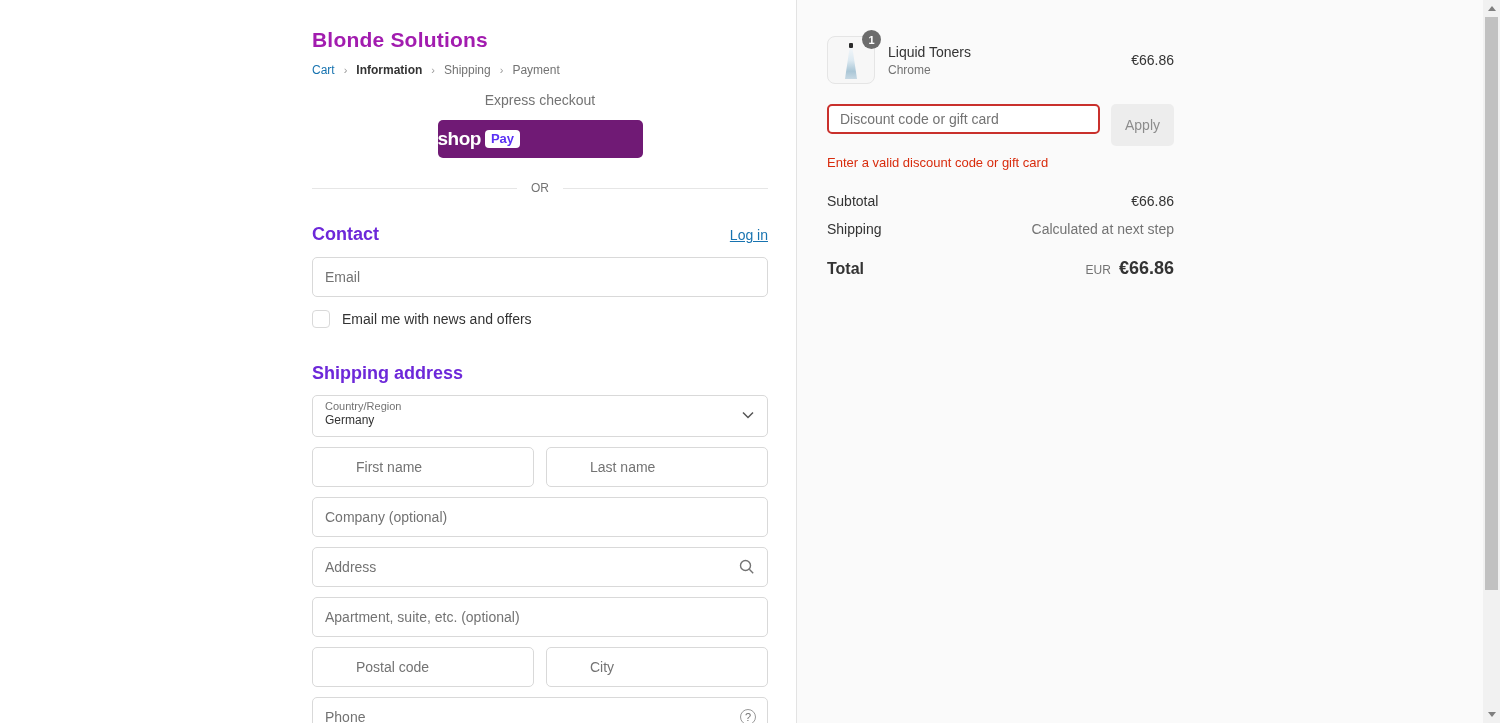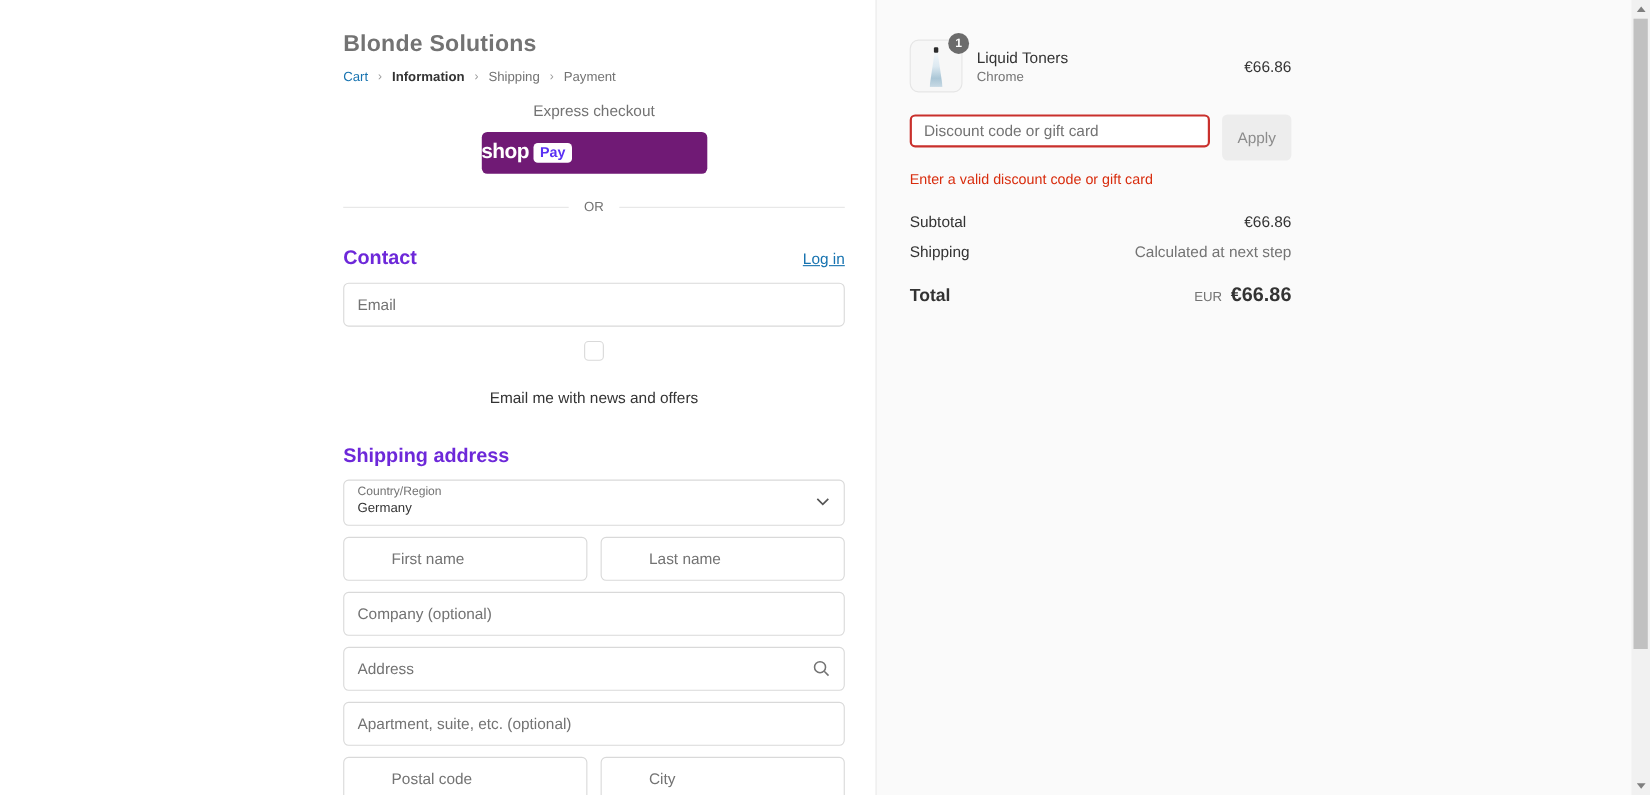--- a/index.html
+++ b/index.html
@@ -12,21 +12,21 @@
   }
   .page { display:flex; width:1483px; height:723px; }
 
   
   .left-pane {
     width:797px; height:723px; background:#fff;
     border-right:1px solid #e3e3e3; flex-shrink:0;
   }
   .left-content { width:456px; margin-left:312px; padding-top:28px; }
 
-  .store-title { font-size:21px; font-weight:700; color:#737373; letter-spacing:0.2px; }
+  .store-title { font-size:21px; font-weight:700; color:#a21caf; letter-spacing:0.2px; }
 
   .breadcrumb { margin-top:11px; font-size:12px; display:flex; align-items:center; gap:9px; color:#737373; }
   .breadcrumb .crumb-link { color:#1773b0; text-decoration:none; cursor:pointer; }
   .breadcrumb .crumb-current { color:#333; font-weight:700; }
   .breadcrumb .crumb-sep { color:#999; font-size:11px; }
 
   .express-label { margin-top:15px; text-align:center; font-size:14px; color:#737373; }
 
   .shoppay-btn {
     display:flex; align-items:center; 
@@ -47,21 +47,21 @@
   .section-title { font-size:18px; font-weight:700; color:#6d28d9; }
   .login-link { font-size:14px; color:#1773b0; text-decoration:underline; cursor:pointer; }
 
   .field {
     width:100%; height:40px; border:1px solid #d9d9d9; border-radius:5px; background:#fff;
     font-family:"Liberation Sans", sans-serif; font-size:14px; color:#333; padding:0 12px; outline:none;
   }
   .field::placeholder { color:#737373; opacity:1; }
   .email-field { margin-top:12px; }
 
-  .checkbox-row { margin-top:13px; display:flex; align-items:center; gap:25px;flex-direction:column; }
+  .checkbox-row { margin-top:13px; display:flex; align-items:center; gap:12px; }
   .checkbox {
     width:18px; height:18px; border:1px solid #d9d9d9; border-radius:4px; background:#fff; cursor:pointer; flex-shrink:0;
   }
   .checkbox-label { font-size:14px; color:#333; }
 
   .shipping-title { margin-top:35px; }
 
   .select-box {
     position:relative; margin-top:11px; width:100%; height:42px;
     border:1px solid #d9d9d9; border-radius:5px; background:#fff; cursor:pointer;

